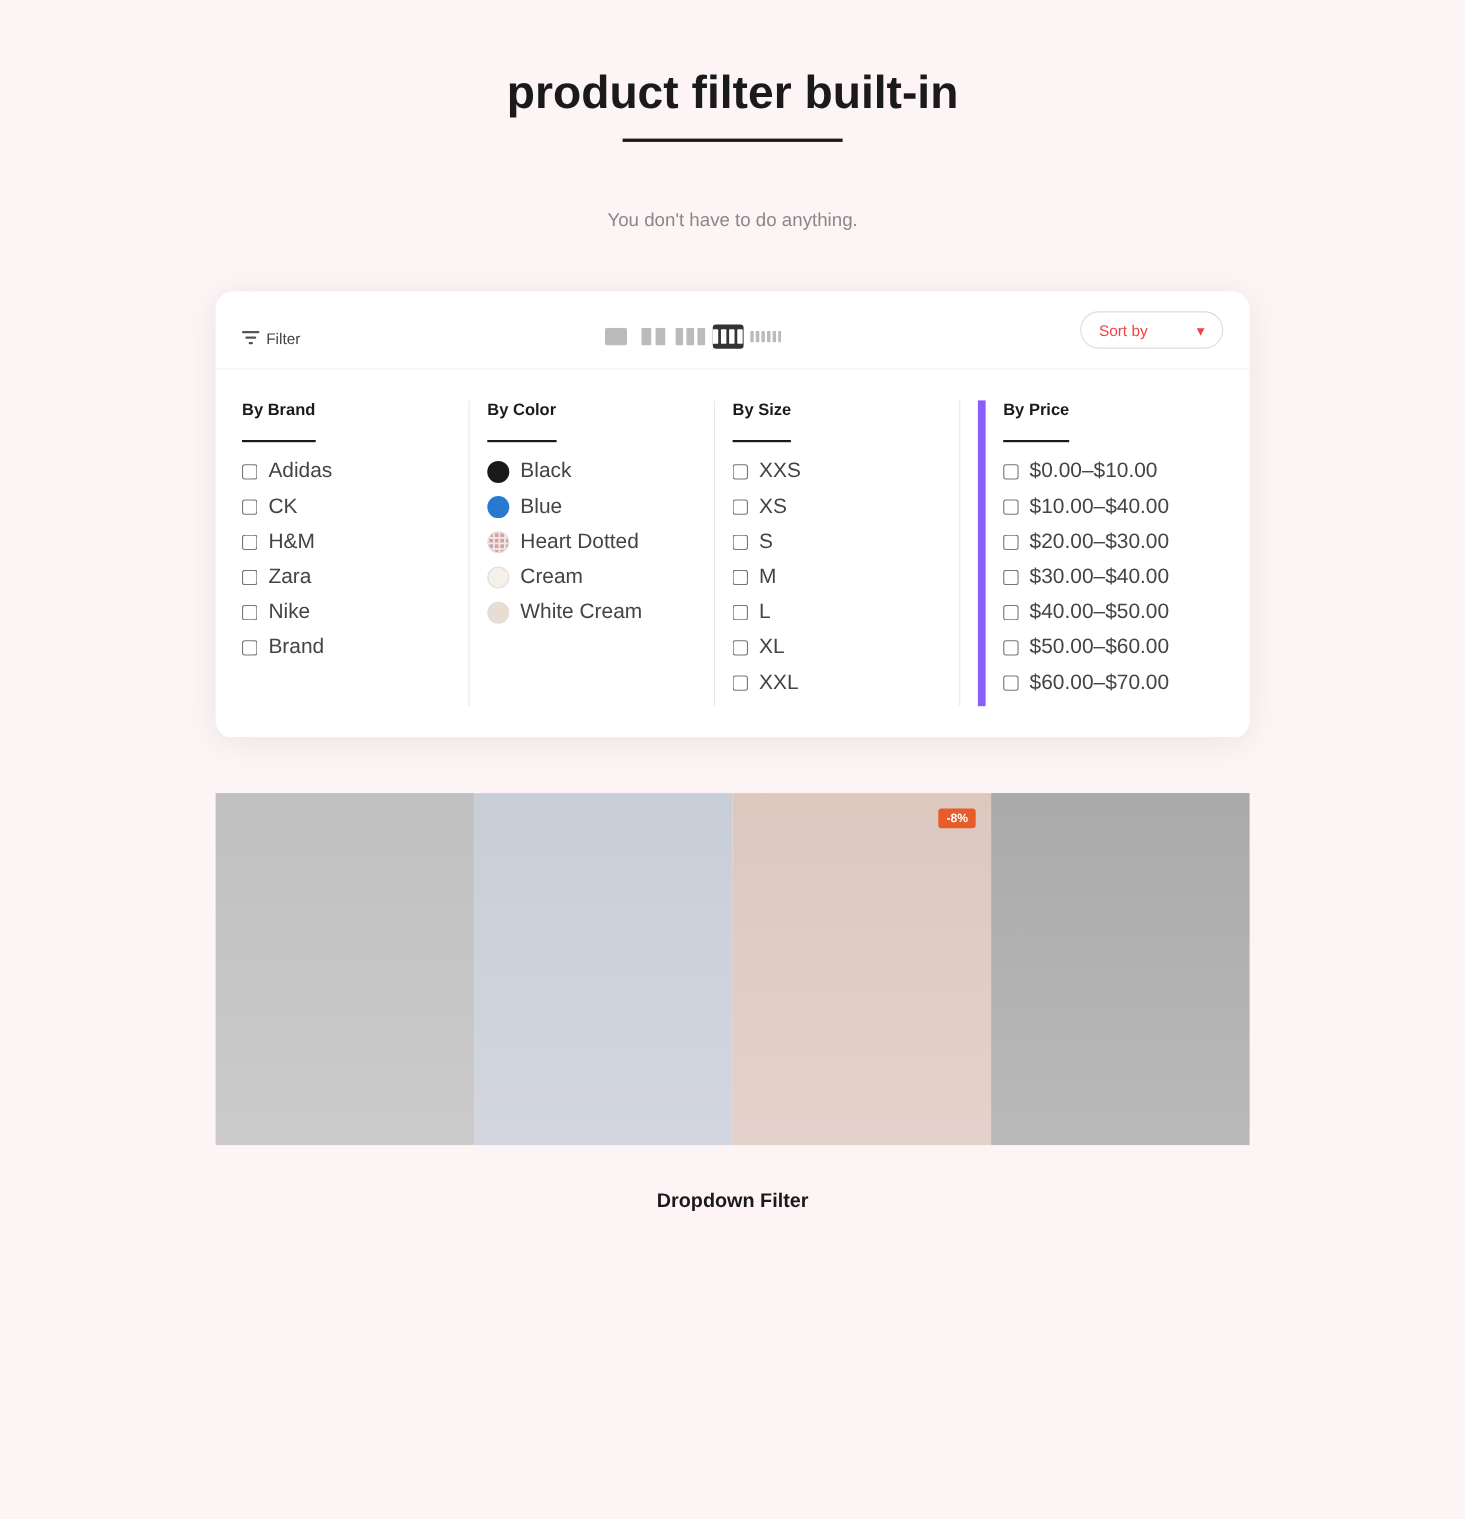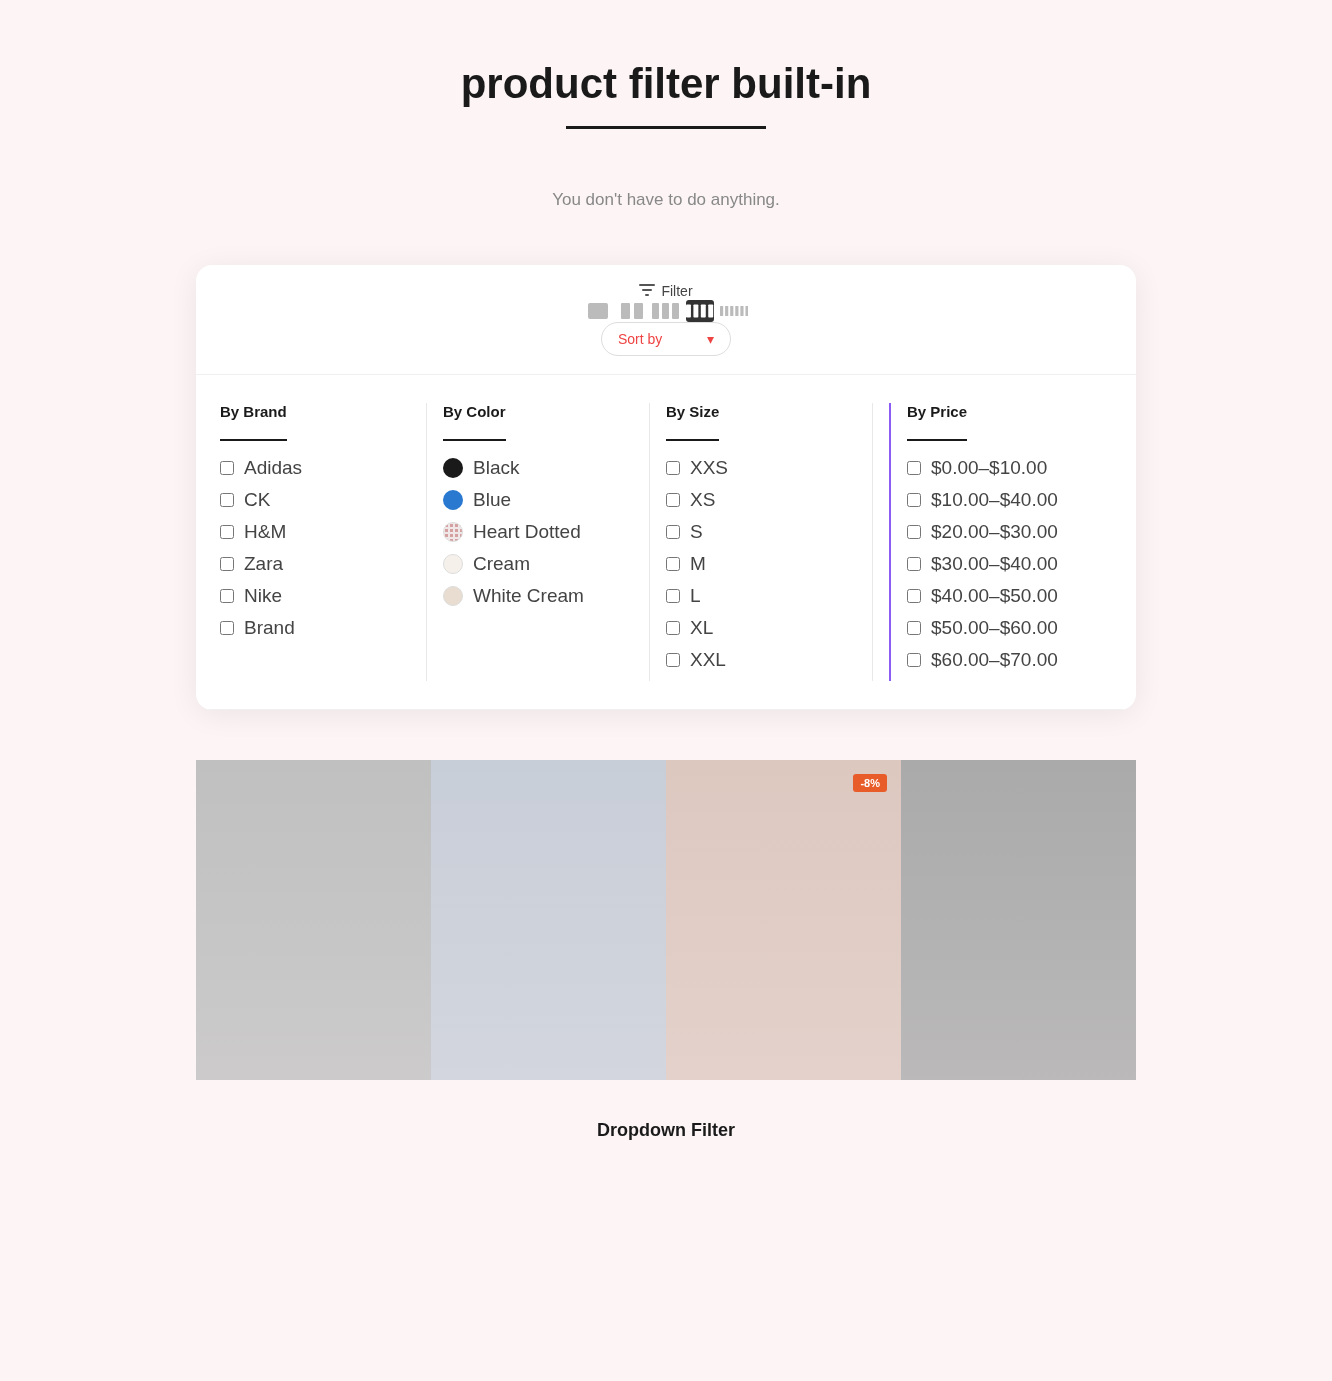--- a/index.html
+++ b/index.html
@@ -42,25 +42,24 @@
       border-radius: 16px;
       box-shadow: 0 4px 30px rgba(0,0,0,0.07);
       width: 100%;
       max-width: 940px;
       overflow: hidden;
       margin-bottom: 50px;
     }
 
     .toolbar {
       display: flex;
-      align-items: center;
+      align-items: flex-end;
       justify-content: space-between;
       padding: 18px 24px;
       border-bottom: 1px solid #f0f0f0;
-      flex-direction: column;
     }
 
     .filter-btn {
       display: flex;
       align-items: center;
       gap: 6px;
       font-size: 14px;
       color: #444;
       cursor: pointer;
       background: none;
@@ -182,21 +181,21 @@
     .color-dot.white {
       background: #f5f0ea;
       border: 1px solid #ddd;
     }
     .color-dot.white-cream {
       background: #e8ddd0;
       border: 1px solid #ddd;
     }
 
     .price-section {
-      border-left: 2px solid #8b5cf6;
+      border-left: 7px solid #8b5cf6;
       padding-left: 16px;
     }
 
     
     .products-grid {
       display: grid;
       grid-template-columns: repeat(4, 1fr);
       gap: 0;
       width: 100%;
       max-width: 940px;

